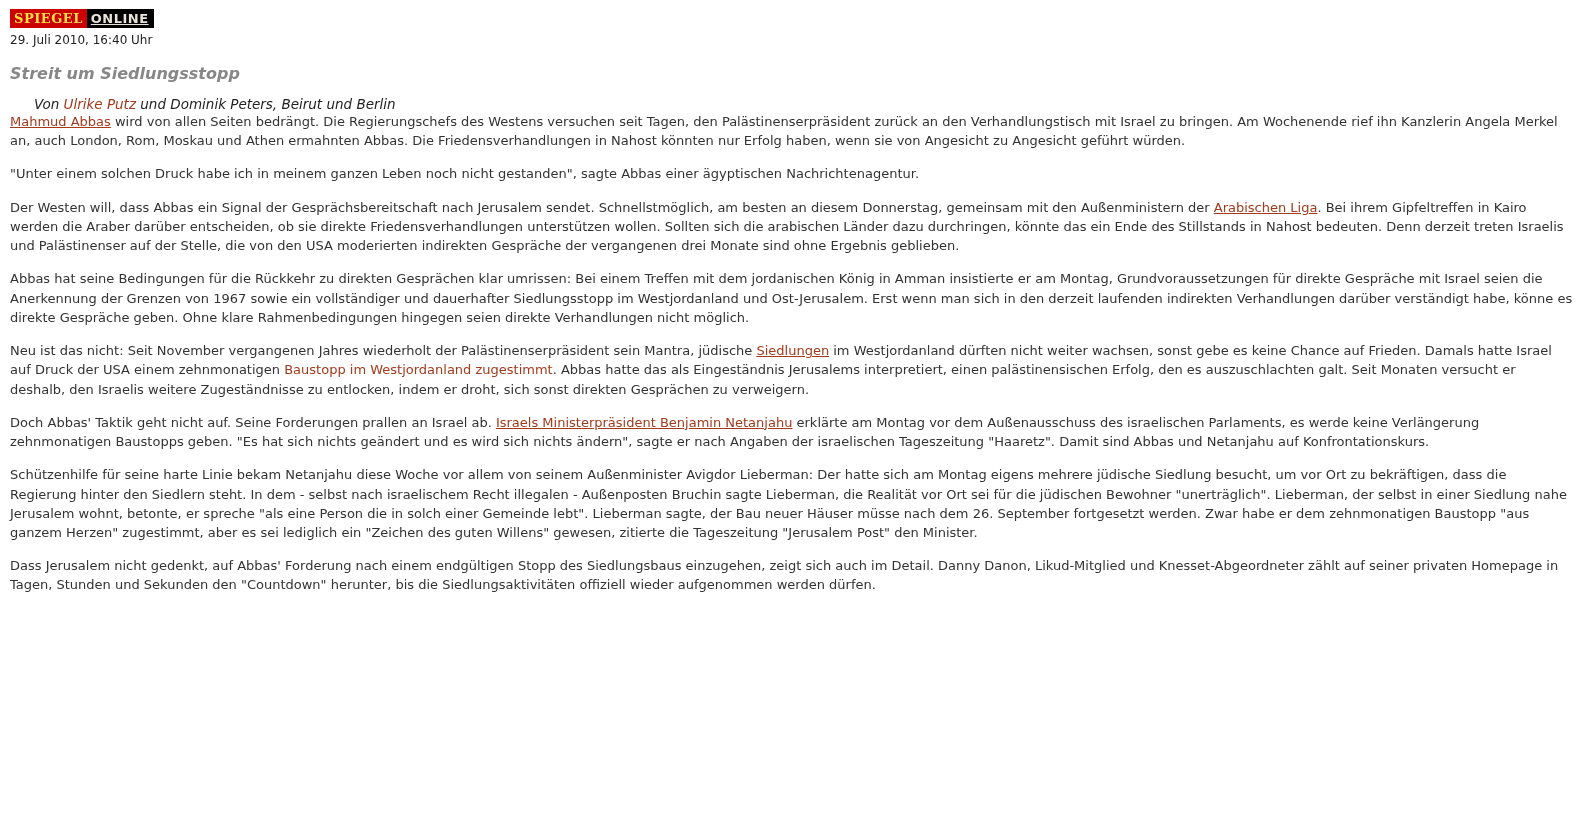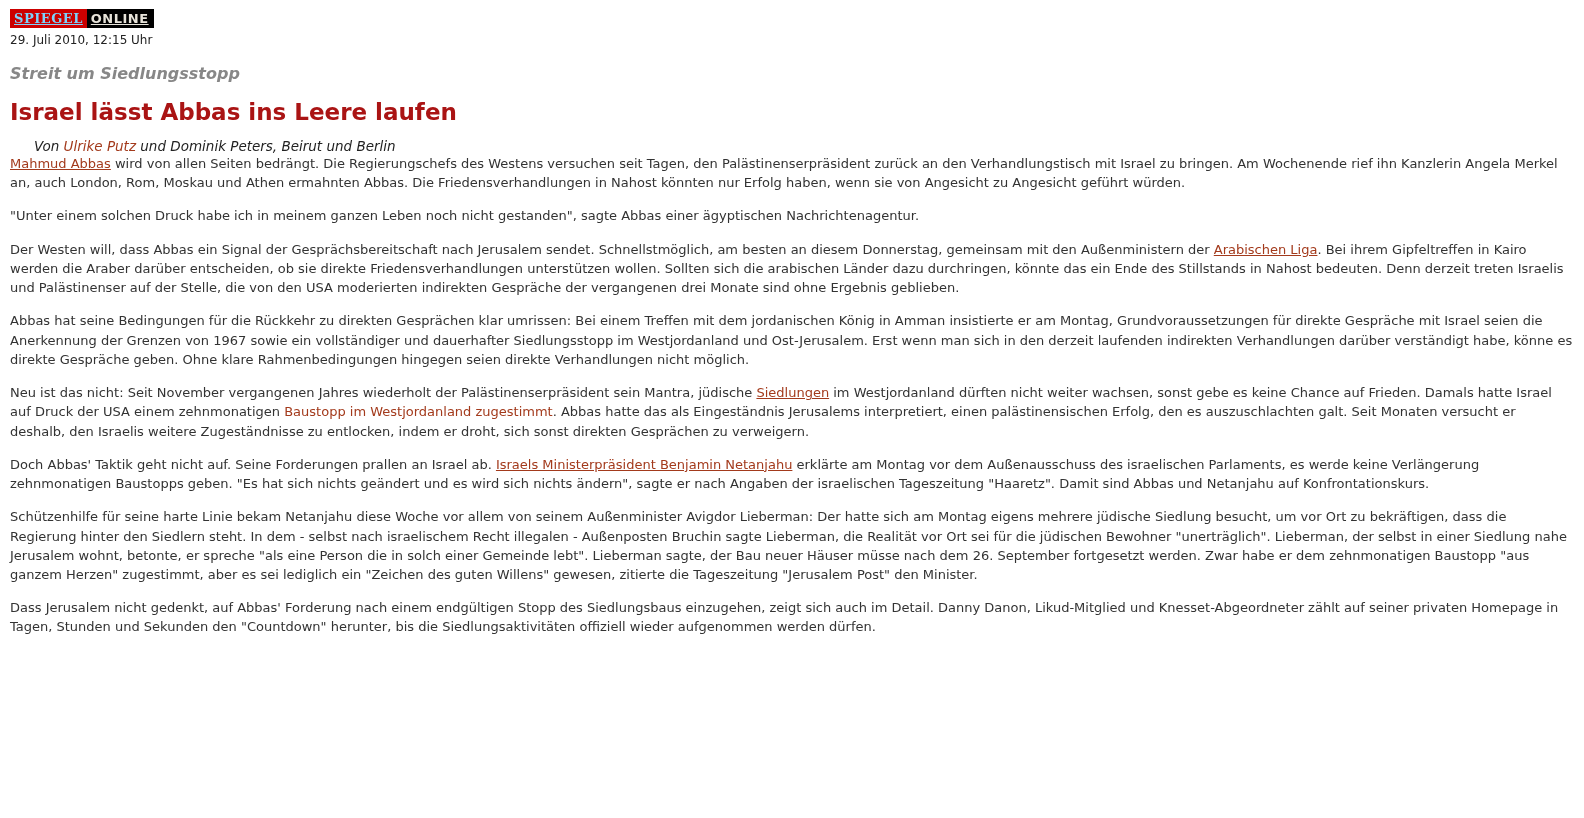--- a/index.html
+++ b/index.html
@@ -27,26 +27,25 @@
   .logo{
     display:inline-block;
     cursor:pointer;
     font-size:13px;
     line-height:17px;
     letter-spacing:0.5px;
     white-space:nowrap;
   }
   .logo-spiegel{
     background:var(--logo-red,#cc0000);
-    color:#7dd3fc;
+    color:#fde047;
     font-family:"DejaVu Serif","Liberation Serif",serif;
     font-weight:bold;
     padding:1px 4px 1px 4px;
     display:inline-block;
-    text-decoration:underline;
   }
   .logo-online{
     background:var(--logo-black,#000);
     color:#e8e4da;
     font-family:"DejaVu Sans","Liberation Sans",sans-serif;
     font-weight:bold;
     padding:1px 5px 1px 4px;
     display:inline-block;
     text-decoration:underline;
   }
@@ -103,23 +102,22 @@
     text-decoration:none;
   }
 </style>
 </head>
 <body>
 
 <div class="page">
   <div class="logo">
     <span class="logo-spiegel">SPIEGEL</span><span class="logo-online">ONLINE</span>
   </div>
-  <div class="date">29. Juli 2010, 12:15 Uhr</div>
+  <div class="date">29. Juli 2010, 16:40 Uhr</div>
   <div class="kicker">Streit um Siedlungsstopp</div>
-  <h1 class="headline">Israel lässt Abbas ins Leere laufen</h1>
   <div class="byline" id="byline">Von <a href="#" class="inline-link no-underline">Ulrike Putz</a> und Dominik Peters, Beirut und Berlin</div>
   <div id="article-body">
       <p class="para"><a href="#" class="inline-link">Mahmud Abbas</a> wird von allen Seiten bedrängt. Die Regierungschefs des Westens versuchen seit Tagen, den Palästinenserpräsident zurück an den Verhandlungstisch mit Israel zu bringen. Am Wochenende rief ihn Kanzlerin Angela Merkel an, auch London, Rom, Moskau und Athen ermahnten Abbas. Die Friedensverhandlungen in Nahost könnten nur Erfolg haben, wenn sie von Angesicht zu Angesicht geführt würden.</p>
       <p class="para">"Unter einem solchen Druck habe ich in meinem ganzen Leben noch nicht gestanden", sagte Abbas einer ägyptischen Nachrichtenagentur.</p>
       <p class="para">Der Westen will, dass Abbas ein Signal der Gesprächsbereitschaft nach Jerusalem sendet. Schnellstmöglich, am besten an diesem Donnerstag, gemeinsam mit den Außenministern der <a href="#" class="inline-link">Arabischen Liga</a>. Bei ihrem Gipfeltreffen in Kairo werden die Araber darüber entscheiden, ob sie direkte Friedensverhandlungen unterstützen wollen. Sollten sich die arabischen Länder dazu durchringen, könnte das ein Ende des Stillstands in Nahost bedeuten. Denn derzeit treten Israelis und Palästinenser auf der Stelle, die von den USA moderierten indirekten Gespräche der vergangenen drei Monate sind ohne Ergebnis geblieben.</p>
       <p class="para">Abbas hat seine Bedingungen für die Rückkehr zu direkten Gesprächen klar umrissen: Bei einem Treffen mit dem jordanischen König in Amman insistierte er am Montag, Grundvoraussetzungen für direkte Gespräche mit Israel seien die Anerkennung der Grenzen von 1967 sowie ein vollständiger und dauerhafter Siedlungsstopp im Westjordanland und Ost-Jerusalem. Erst wenn man sich in den derzeit laufenden indirekten Verhandlungen darüber verständigt habe, könne es direkte Gespräche geben. Ohne klare Rahmenbedingungen hingegen seien direkte Verhandlungen nicht möglich.</p>
       <p class="para">Neu ist das nicht: Seit November vergangenen Jahres wiederholt der Palästinenserpräsident sein Mantra, jüdische <a href="#" class="inline-link">Siedlungen</a> im Westjordanland dürften nicht weiter wachsen, sonst gebe es keine Chance auf Frieden. Damals hatte Israel auf Druck der USA einem zehnmonatigen <a href="#" class="inline-link no-underline">Baustopp im Westjordanland zugestimmt</a>. Abbas hatte das als Eingeständnis Jerusalems interpretiert, einen palästinensischen Erfolg, den es auszuschlachten galt. Seit Monaten versucht er deshalb, den Israelis weitere Zugeständnisse zu entlocken, indem er droht, sich sonst direkten Gesprächen zu verweigern.</p>
       <p class="para">Doch Abbas' Taktik geht nicht auf. Seine Forderungen prallen an Israel ab. <a href="#" class="inline-link">Israels Ministerpräsident Benjamin Netanjahu</a> erklärte am Montag vor dem Außenausschuss des israelischen Parlaments, es werde keine Verlängerung zehnmonatigen Baustopps geben. "Es hat sich nichts geändert und es wird sich nichts ändern", sagte er nach Angaben der israelischen Tageszeitung "Haaretz". Damit sind Abbas und Netanjahu auf Konfrontationskurs.</p>
       <p class="para">Schützenhilfe für seine harte Linie bekam Netanjahu diese Woche vor allem von seinem Außenminister Avigdor Lieberman: Der hatte sich am Montag eigens mehrere jüdische Siedlung besucht, um vor Ort zu bekräftigen, dass die Regierung hinter den Siedlern steht. In dem - selbst nach israelischem Recht illegalen - Außenposten Bruchin sagte Lieberman, die Realität vor Ort sei für die jüdischen Bewohner "unerträglich". Lieberman, der selbst in einer Siedlung nahe Jerusalem wohnt, betonte, er spreche "als eine Person die in solch einer Gemeinde lebt". Lieberman sagte, der Bau neuer Häuser müsse nach dem 26. September fortgesetzt werden. Zwar habe er dem zehnmonatigen Baustopp "aus ganzem Herzen" zugestimmt, aber es sei lediglich ein "Zeichen des guten Willens" gewesen, zitierte die Tageszeitung "Jerusalem Post" den Minister.</p>
       <p class="para">Dass Jerusalem nicht gedenkt, auf Abbas' Forderung nach einem endgültigen Stopp des Siedlungsbaus einzugehen, zeigt sich auch im Detail. Danny Danon, Likud-Mitglied und Knesset-Abgeordneter zählt auf seiner privaten Homepage in Tagen, Stunden und Sekunden den "Countdown" herunter, bis die Siedlungsaktivitäten offiziell wieder aufgenommen werden dürfen.</p>

